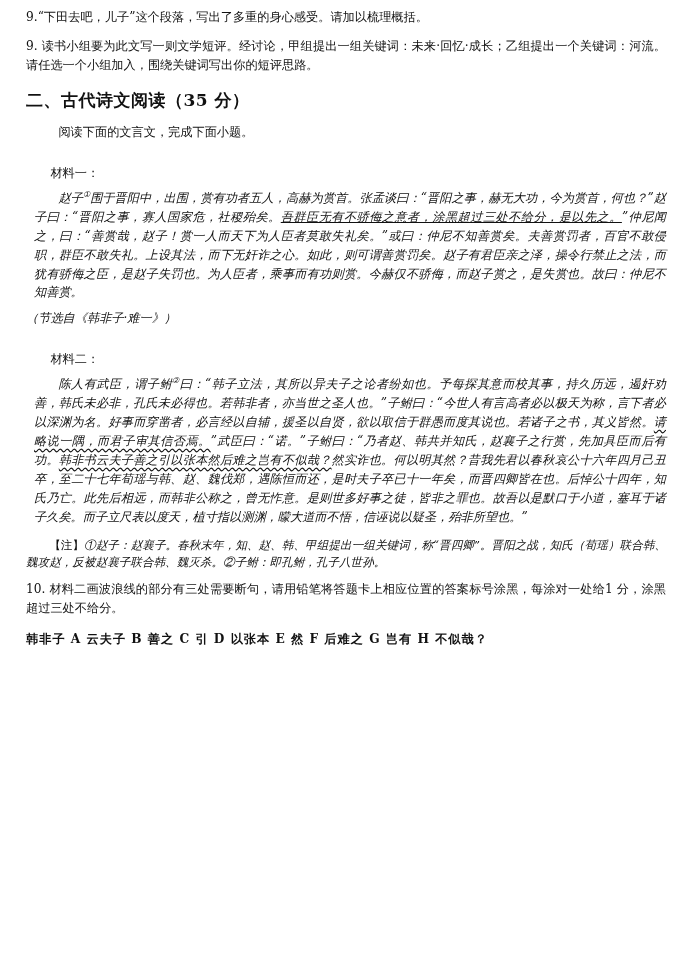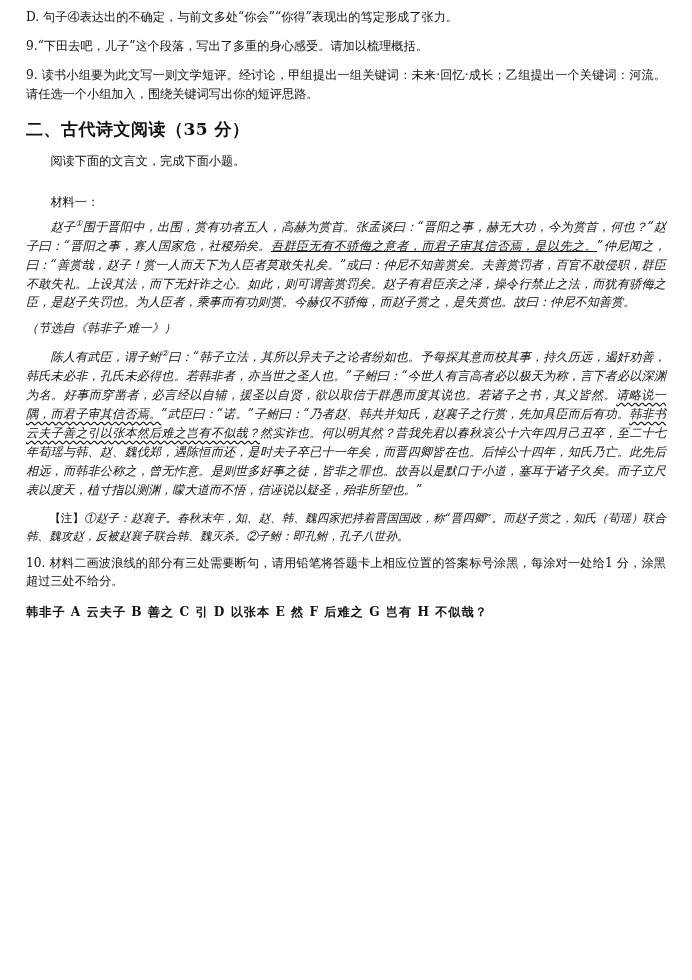--- a/index.html
+++ b/index.html
@@ -34,21 +34,21 @@
     margin: 12px 0 10px 0;
     letter-spacing: 0.5px;
   }
   .sub-title {
     font-weight: bold;
     font-size: 14px;
     margin: 10px 0 10px 18px;
     letter-spacing: 0.3px;
   }
   .para {
-    margin: 0 0 7px 0;
+    margin: 0 0 7px 8px;
     text-indent: 2em;
     text-align: justify;
   }
   .label {
     margin: 22px 0 6px 0;
     text-indent: 2em;
   }
   .classic {
     font-family: "DejaVu Serif", "Liberation Serif", serif;
     font-style: italic;
@@ -79,42 +79,42 @@
   sup {
     font-size: 8px;
     vertical-align: super;
   }
 </style>
 </head>
 <body>
 
 <div class="page">
 
-  <div class="q-line">D. 句子④表达出的不确定，与前文多处“你会”“你得”表现出的笃定形成了张力。</div>
 
   <div class="q-line">9.“下田去吧，儿子”这个段落，写出了多重的身心感受。请加以梳理概括。</div>
 
   <div class="q-line">9. 读书小组要为此文写一则文学短评。经讨论，甲组提出一组关键词：未来·回忆·成长；乙组提出一个关键词：河流。请任选一个小组加入，围绕关键词写出你的短评思路。</div>
 
   <div class="sec-title">二、古代诗文阅读（35 分）</div>
 
 
   <div class="para">阅读下面的文言文，完成下面小题。</div>
 
   <div class="label">材料一：</div>
 
-  <div class="para classic">赵子<sup>①</sup>围于晋阳中，出围，赏有功者五人，高赫为赏首。张孟谈曰：“晋阳之事，赫无大功，今为赏首，何也？”赵子曰：“晋阳之事，寡人国家危，社稷殆矣。<span class="u">吾群臣无有不骄侮之意者，而君子审其信否焉，是以先之。</span>”仲尼闻之，曰：“善赏哉，赵子！赏一人而天下为人臣者莫敢失礼矣。”或曰：仲尼不知善赏矣。夫善赏罚者，百官不敢侵职，群臣不敢失礼。上设其法，而下无奸诈之心。如此，则可谓善赏罚矣。赵子有君臣亲之泽，操令行禁止之法，而犹有骄侮之臣，是赵子失罚也。为人臣者，乘事而有功则赏。今赫仅不骄侮，而赵子赏之，是失赏也。故曰：仲尼不知善赏。</div>
+  <div class="para classic">赵子<sup>①</sup>围于晋阳中，出围，赏有功者五人，高赫为赏首。张孟谈曰：“晋阳之事，赫无大功，今为赏首，何也？”赵子曰：“晋阳之事，寡人国家危，社稷殆矣。<span class="u">吾群臣无有不骄侮之意者，涂黑超过三处不给分，是以先之。</span>”仲尼闻之，曰：“善赏哉，赵子！赏一人而天下为人臣者莫敢失礼矣。”或曰：仲尼不知善赏矣。夫善赏罚者，百官不敢侵职，群臣不敢失礼。上设其法，而下无奸诈之心。如此，则可谓善赏罚矣。赵子有君臣亲之泽，操令行禁止之法，而犹有骄侮之臣，是赵子失罚也。为人臣者，乘事而有功则赏。今赫仅不骄侮，而赵子赏之，是失赏也。故曰：仲尼不知善赏。</div>
 
   <div class="src classic">（节选自《韩非子·难一》）</div>
 
+  <div class="label">材料二：</div>
 
   <div class="para classic">陈人有武臣，谓子鲋<sup>②</sup>曰：“韩子立法，其所以异夫子之论者纷如也。予每探其意而校其事，持久历远，遏奸劝善，韩氏未必非，孔氏未必得也。若韩非者，亦当世之圣人也。”子鲋曰：“今世人有言高者必以极天为称，言下者必以深渊为名。好事而穿凿者，必言经以自辅，援圣以自贤，欲以取信于群愚而度其说也。若诸子之书，其义皆然。<span class="wavy">请略说一隅，而君子审其信否焉。</span>”武臣曰：“诺。”子鲋曰：“乃者赵、韩共并知氏，赵襄子之行赏，先加具臣而后有功。<span class="wavy">韩非书云夫子善之引以张本然后难之岂有不似哉？</span>然实诈也。何以明其然？昔我先君以春秋哀公十六年四月己丑卒，至二十七年荀瑶与韩、赵、魏伐郑，遇陈恒而还，是时夫子卒已十一年矣，而晋四卿皆在也。后悼公十四年，知氏乃亡。此先后相远，而韩非公称之，曾无怍意。是则世多好事之徒，皆非之罪也。故吾以是默口于小道，塞耳于诸子久矣。而子立尺表以度天，植寸指以测渊，矇大道而不悟，信诬说以疑圣，殆非所望也。”</div>
 
 
   <div class="note">
-    <span>【注】</span><span class="classic">①赵子：赵襄子。春秋末年，知、赵、韩、魏四家把持着晋国国政，称“晋四卿”。而赵子赏之，知氏（荀瑶）联合韩、魏攻赵，反被赵襄子联合韩、魏灭杀。②子鲋：即孔鲋，孔子八世孙。</span>
+    <span>【注】</span><span class="classic">①赵子：赵襄子。春秋末年，知、赵、韩、甲组提出一组关键词，称“晋四卿”。晋阳之战，知氏（荀瑶）联合韩、魏攻赵，反被赵襄子联合韩、魏灭杀。②子鲋：即孔鲋，孔子八世孙。</span>
   </div>
 
   <div class="q-line tight">10. 材料二画波浪线的部分有三处需要断句，请用铅笔将答题卡上相应位置的答案标号涂黑，每涂对一处给1 分，涂黑超过三处不给分。</div>
 
   <div class="bold-line">韩非子 A 云夫子 B 善之 C 引 D 以张本 E 然 F 后难之 G 岂有 H 不似哉？</div>
 
 </div>
 
 </body></html>

